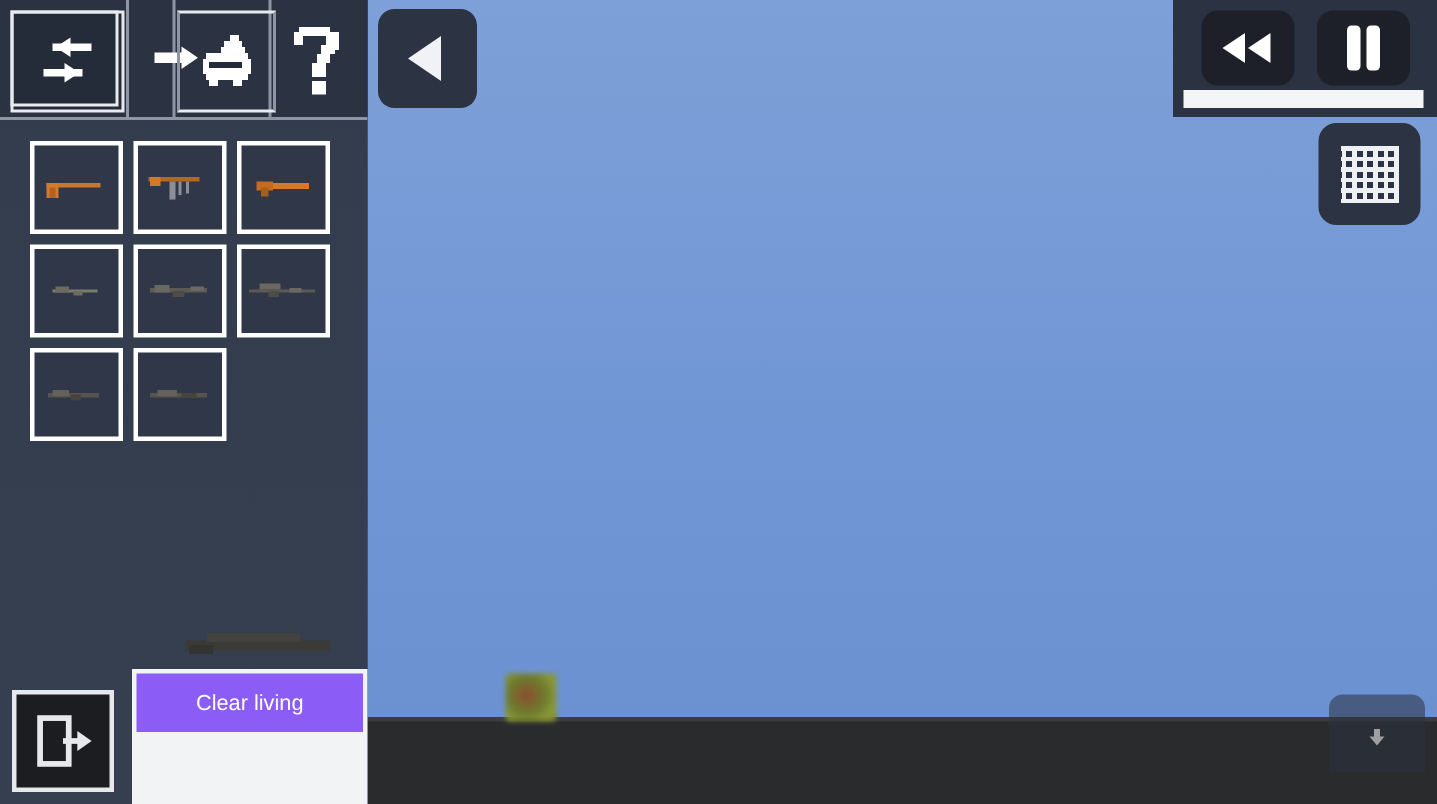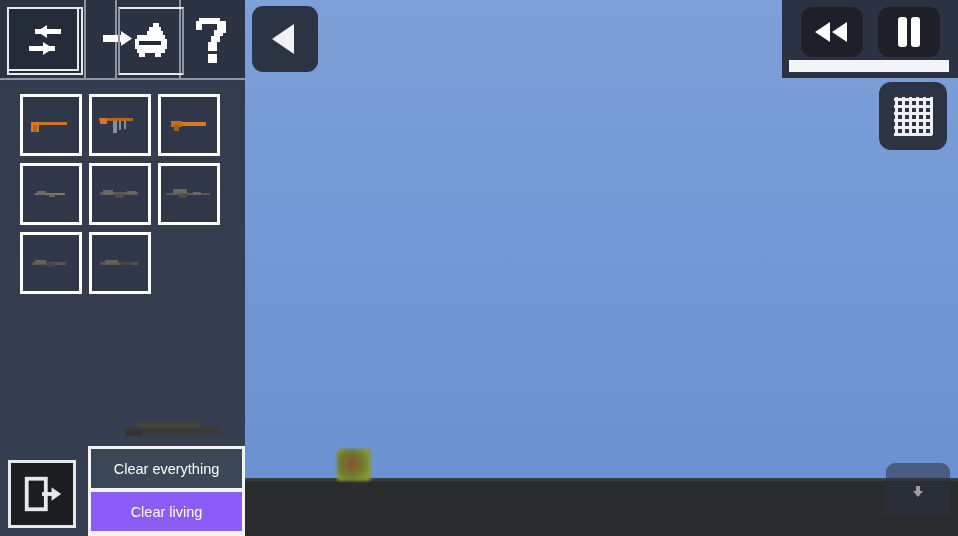--- a/index.html
+++ b/index.html
@@ -263,23 +263,20 @@
           </g>
           <g fill="#e6e8ec">
             <rect x="11" y="10" width="7" height="2"></rect>
             <polygon points="16,7.5 21,11 16,14.5"></polygon>
           </g>
         </svg>
       </span>
     </div>
 
     <div class="clear-wrap">
-      <div class="clear-btn a">
-        <span>Clear everything</span>
-      </div>
       <div class="clear-btn b">
         <span>Clear living</span>
       </div>
     </div>
   </div>
 
   <div class="collapse">
     <span class="ico">
       <svg width="34" height="36" viewBox="0 0 34 36">
         <polygon points="26,3 26,33 4,18" fill="#f0f2f5"></polygon>

